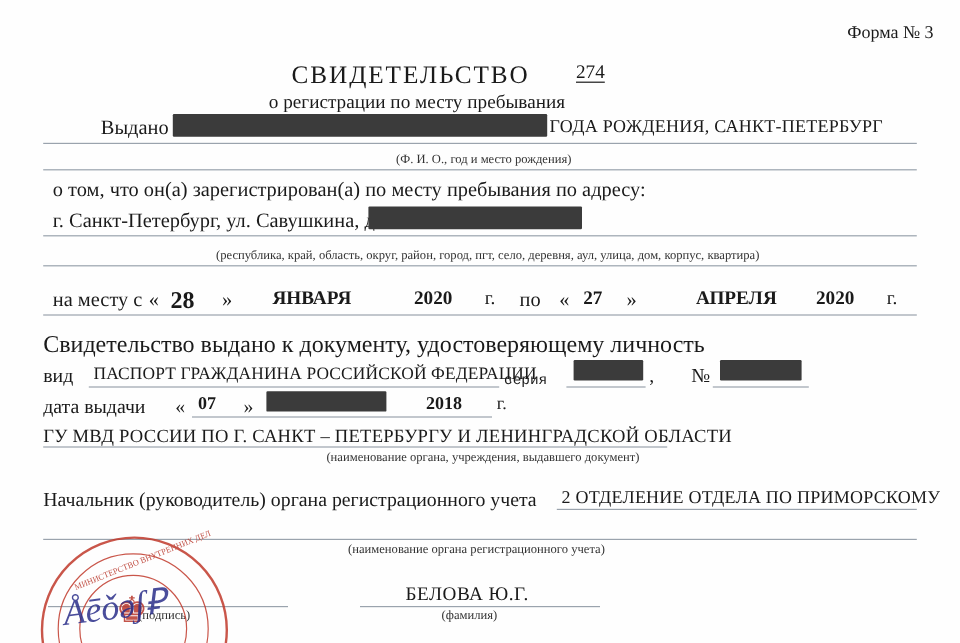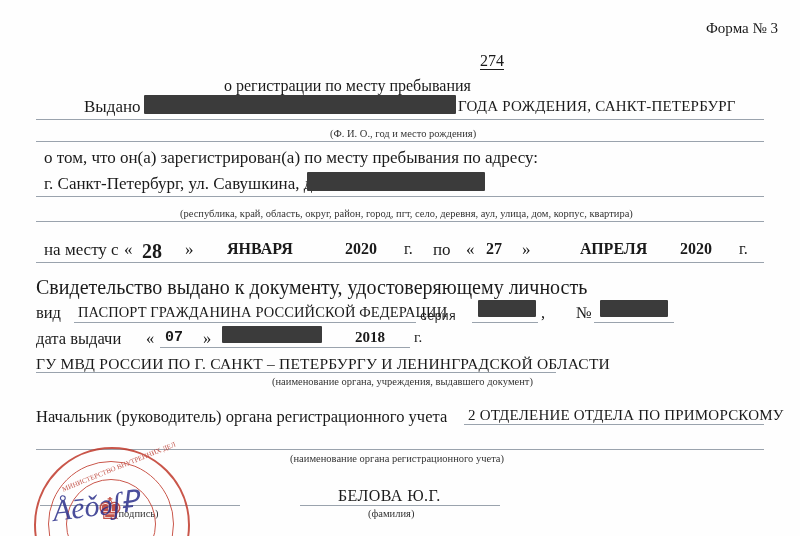--- a/index.html
+++ b/index.html
@@ -101,21 +101,21 @@
 
   #cert-doc-line { top: 276px; left: 36px; font-size: 20px; }
   #kind-label { top: 303px; left: 36px; font-size: 16.5px; }
   #kind-value { top: 304px; left: 78px; font-size: 14.5px; letter-spacing: .1px; }
   #seria-label { top: 310px; left: 420px; font-size: 12px; font-family: Liberation Mono, monospace; }
   #comma1 { top: 303px; left: 541px; font-size: 16.5px; }
   #num-label { top: 303px; left: 576px; font-size: 16.5px; }
 
   #date-issue-label { top: 329px; left: 36px; font-size: 16.5px; }
   #q5 { top: 329px; left: 146px; font-size: 16.5px; }
-  #date-issue-day { top: 329px; left: 165px; font-size: 15px; font-weight: bold; font-family: Liberation Mono, monospace; }
+  #date-issue-day { top: 329px; left: 165px; font-size: 15px; font-weight: bold; }
   #q6 { top: 329px; left: 203px; font-size: 16.5px; }
   #date-issue-year { top: 329px; left: 355px; font-size: 15px; font-weight: bold; }
   #g3 { top: 329px; left: 414px; font-size: 15px; }
 
   #authority-line { top: 355px; left: 36px; font-size: 15.5px; letter-spacing: .2px; }
 
   #chief-label { top: 407px; left: 36px; font-size: 16.5px; }
   #chief-org-1 { top: 407px; left: 468px; font-size: 15px; letter-spacing: .2px; }
   #chief-org-2 { top: 432px; left: 36px; font-size: 15px; letter-spacing: .2px; }
 
@@ -173,20 +173,21 @@
     pointer-events: none;
   }
 </style>
 </head>
 <body>
 
 <div class="page">
 
   <div class="txt" id="form-number">Форма № 3</div>
 
+  <div class="txt" id="title-main">СВИДЕТЕЛЬСТВО</div>
   <div class="txt" id="title-number">274</div>
   <div class="txt" id="title-sub">о регистрации по месту пребывания</div>
 
   <div class="txt" id="issued-label">Выдано</div>
   <div class="txt" id="issued-value">ГОДА РОЖДЕНИЯ, САНКТ-ПЕТЕРБУРГ</div>
 
   <div class="small-caption" style="top:128px; left:330px;">(Ф. И. О., год и место рождения)</div>
 
   <div class="txt" id="about-line">о том, что он(а) зарегистрирован(а) по месту пребывания по адресу:</div>
   <div class="txt" id="address-line">г. Санкт-Петербург, ул. Савушкина, дом</div>

